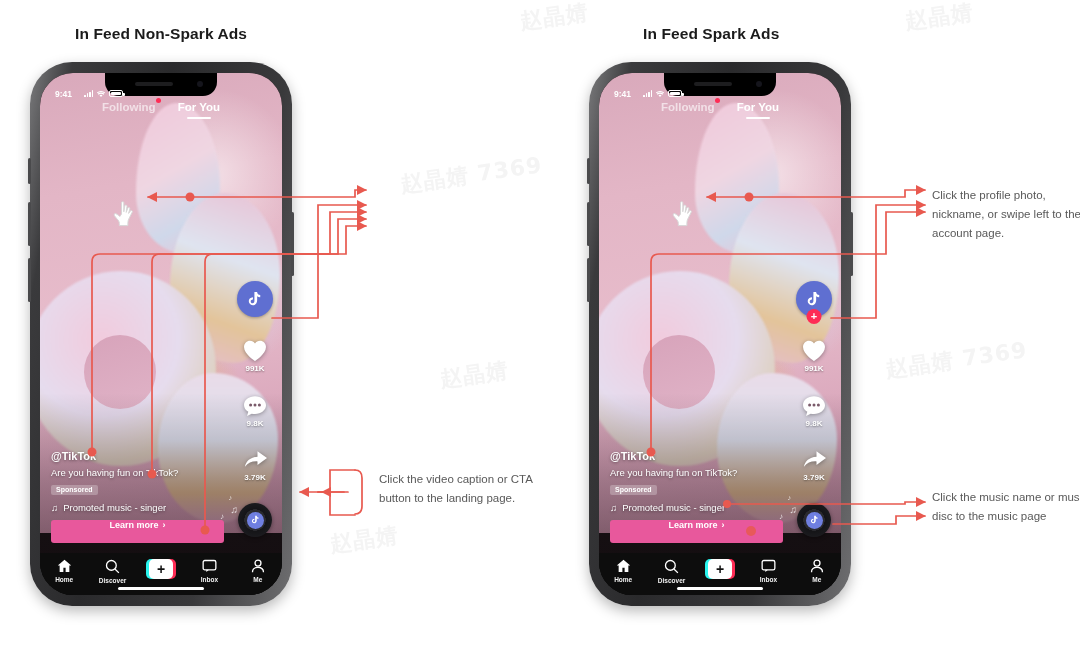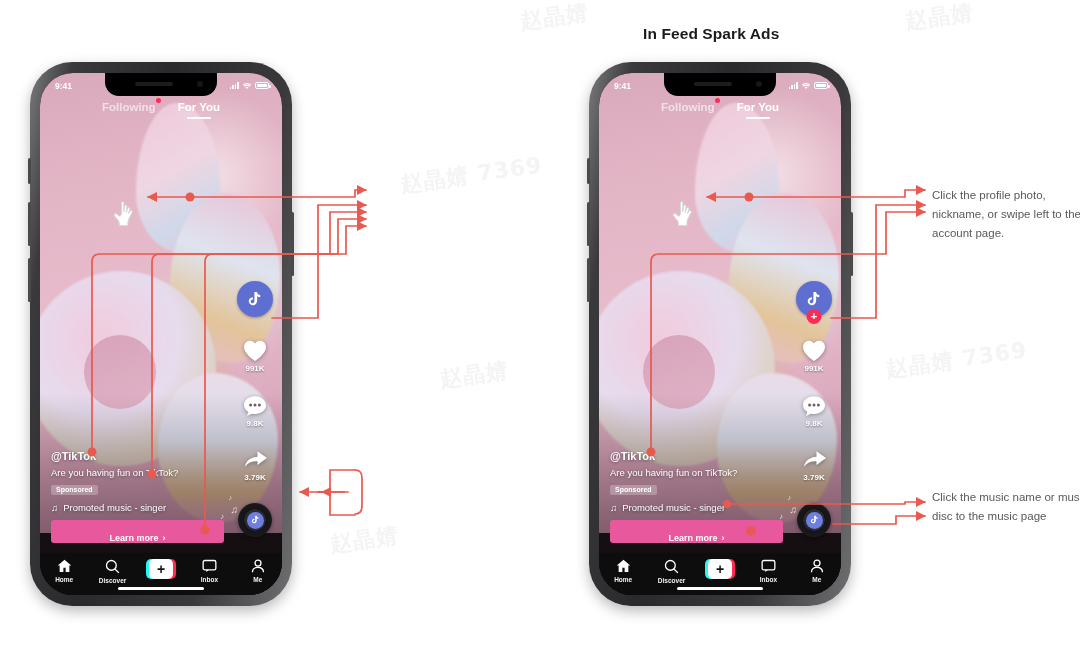--- a/index.html
+++ b/index.html
@@ -93,22 +93,22 @@
 
   
   .notch {
     position:absolute; top:0; left:50%; transform:translateX(-50%);
     width:112px; height:23px; background:#000;
     border-bottom-left-radius:14px; border-bottom-right-radius:14px; z-index:6;
   }
   .notch-speaker { position:absolute; left:30px; top:9px; width:38px; height:4px; background:#1d1d1f; border-radius:3px; }
   .notch-cam { position:absolute; right:14px; top:8px; width:6px; height:6px; border-radius:50%; background:#15151c; }
   .statusbar {
-    position:absolute; top:0; left:0; right:0; height:23px; z-index:7;
-    display:flex; align-items:center; justify-content:space-between;
+    position:absolute; top:8px; left:0; right:0; height:23px; z-index:7;
+    display:flex; align-items:center; justify-content:flex-start;
     padding: 2px 13px 0 15px; color:#fff;
     font-size:8.5px; font-weight:bold;gap:12px;
   }
   .status-right { display:flex; align-items:center; gap:3px; }
   .bars { display:flex; align-items:flex-end; gap:1px; height:7px; }
   .bars i { display:block; width:1.6px; background:#fff; border-radius:.5px; }
   .bars i:nth-child(1){height:2.5px}.bars i:nth-child(2){height:4px}
   .bars i:nth-child(3){height:5.5px}.bars i:nth-child(4){height:7px}
   .batt { width:14px; height:7px; border:1px solid #fff; border-radius:2px; position:relative; }
   .batt::after{content:"";position:absolute;right:-2.5px;top:2px;width:1.5px;height:3px;background:#fff;border-radius:0 1px 1px 0;}
@@ -164,21 +164,21 @@
   .caption { font-size:9.5px; margin-top:5px; text-shadow:0 1px 3px rgba(0,0,0,.45); }
   .sponsored {
     display:inline-block; margin-top:5px; padding:1.5px 5px;
     background:rgba(255,255,255,.26); border-radius:2px;
     font-size:7px; font-weight:bold; color:#fff;
   }
   .music-row { display:flex; align-items:center; gap:5px; margin-top:6px; font-size:9.5px; text-shadow:0 1px 3px rgba(0,0,0,.45); }
   .cta {
     margin-top:7px; width:173px; height:23px;
     background:#e8589c; border-radius:3px;
-    display:flex; align-items:flex-end; justify-content:center;
+    display:flex; align-items:flex-start; justify-content:center;
     color:#fff; font-size:9px; font-weight:bold; gap:4px;
   }
 
   
   .bottom-nav {
     position:absolute; left:0; right:0; bottom:0; height:42px; z-index:7;
     background:#0d0d0d; display:flex; align-items:flex-start; justify-content:space-around;
     padding-top:6px;
   }
   .nav-item { display:flex; flex-direction:column; align-items:center; width:44px; }
@@ -211,20 +211,21 @@
 
   <div class="wm" style="left:520px; top:2px;">赵晶婧</div>
   <div class="wm" style="left:905px; top:2px;">赵晶婧</div>
   <div class="wm" style="left:400px; top:160px;">赵晶婧 7369</div>
   <div class="wm" style="left:440px; top:360px;">赵晶婧</div>
   <div class="wm" style="left:885px; top:345px;">赵晶婧 7369</div>
   <div class="wm" style="left:150px; top:548px;">赵晶婧 7369</div>
   <div class="wm" style="left:330px; top:525px;">赵晶婧</div>
   <div class="wm" style="left:60px;  top:150px;">赵晶婧</div>
 
+  <div class="panel-title" style="left:75px; top:25px;">In Feed Non-Spark Ads</div>
   <div class="panel-title" style="left:643px; top:25px;">In Feed Spark Ads</div>
 
   <div class="phone" style="left:30px; top:62px;">
     <div class="side-btn sb1"></div>
       <div class="side-btn sb2"></div>
     <div class="side-btn sb3"></div>
       <div class="side-btn sb4"></div>
     <div class="phone-inner">
       <div class="screen">
         <div class="video-bg">
@@ -567,16 +568,17 @@
     </g>
   </svg>
 
   <svg class="hand-cursor" style="left:112px; top:200px;" width="26" height="30" viewBox="0 0 26 30">
     <path d="M9.5 2.6c0-1.2 2.3-1.2 2.3 0v9.2l1-6c.2-1.2 2.4-.9 2.2.4l-.8 6.2 1.6-4.3c.4-1.1 2.5-.5 2.1.7l-1.3 4.6 1.9-2.6c.7-1 2.4.1 1.8 1.2l-3 5.9c-.9 1.8-1.4 3-1.4 4.9v2.8H7.3v-2.2c0-2-.9-3-2.4-4.6L2.5 15.8c-.9-1-.1-2.7 1.3-2.2l2.2 1.3c.8.5 1.4 1 1.8 1.6l1.7-2.4Z" fill="#ffffff" stroke="#d8d8d8" stroke-width="1"></path>
   </svg>
   <svg class="hand-cursor" style="left:671px; top:200px;" width="26" height="30" viewBox="0 0 26 30">
     <path d="M9.5 2.6c0-1.2 2.3-1.2 2.3 0v9.2l1-6c.2-1.2 2.4-.9 2.2.4l-.8 6.2 1.6-4.3c.4-1.1 2.5-.5 2.1.7l-1.3 4.6 1.9-2.6c.7-1 2.4.1 1.8 1.2l-3 5.9c-.9 1.8-1.4 3-1.4 4.9v2.8H7.3v-2.2c0-2-.9-3-2.4-4.6L2.5 15.8c-.9-1-.1-2.7 1.3-2.2l2.2 1.3c.8.5 1.4 1 1.8 1.6l1.7-2.4Z" fill="#ffffff" stroke="#d8d8d8" stroke-width="1"></path>
   </svg>
 
+  <div class="annot" style="left:379px; top:470px;">Click the video caption or CTA button to the landing page.</div>
   <div class="annot" style="left:932px; top:186px;">Click the profile photo, nickname, or swipe left to the account page.</div>
   <div class="annot" style="left:932px; top:488px;">Click the music name or music disc to the music page</div>
 
 </div>
 
 </body></html>

